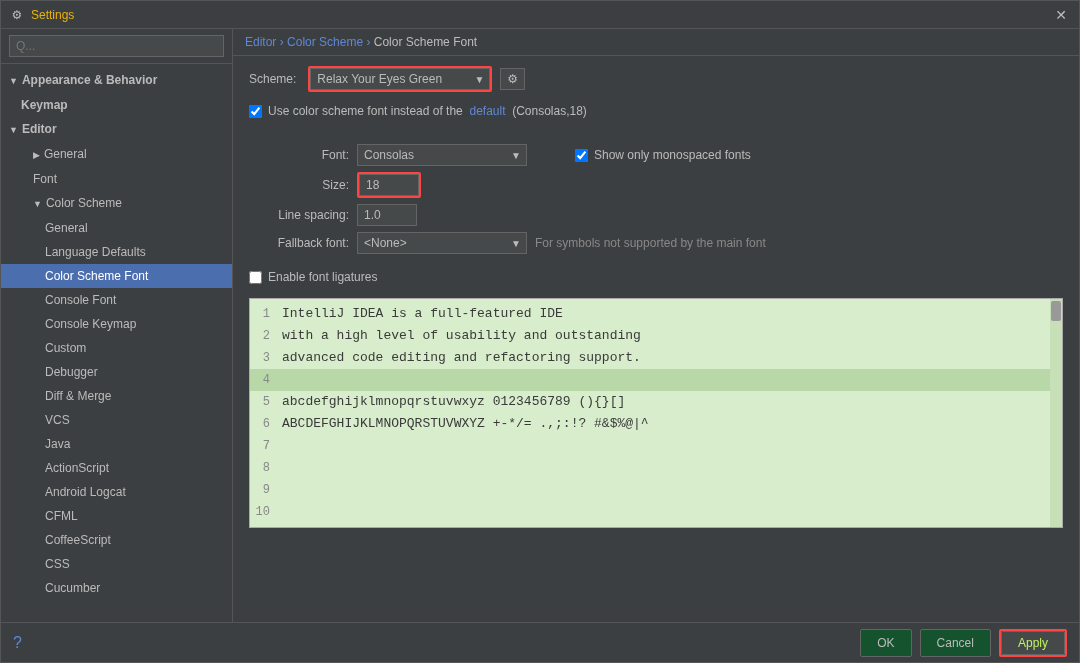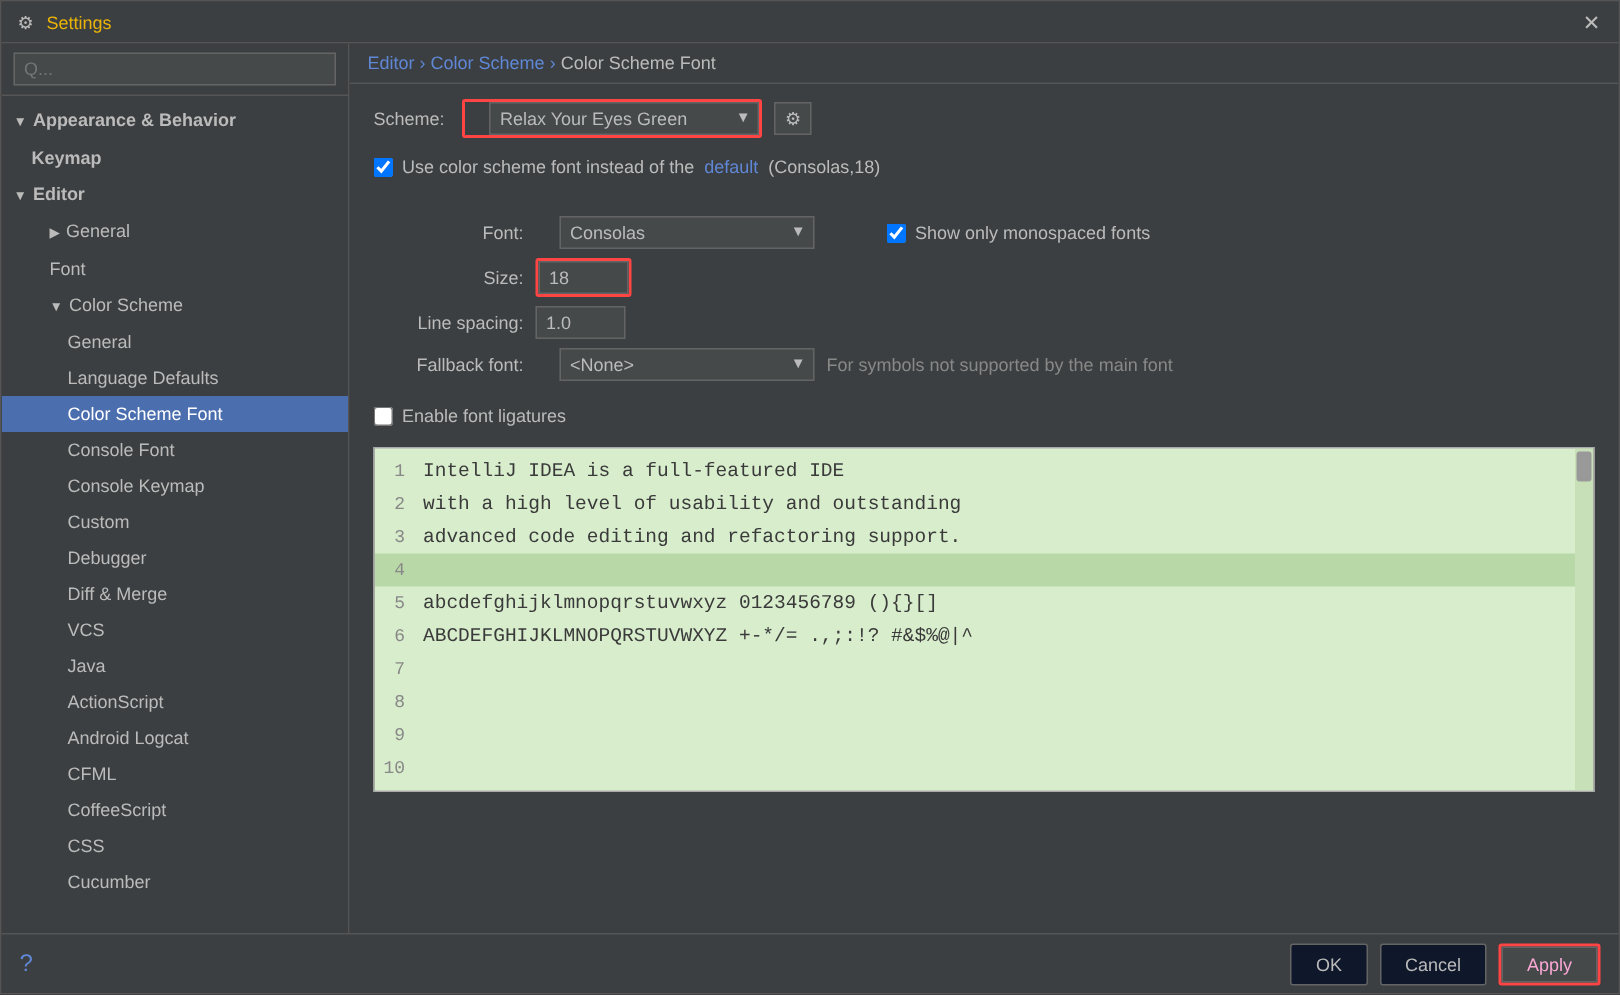--- a/index.html
+++ b/index.html
@@ -66,26 +66,26 @@
     .preview-content { font-family: 'Consolas', 'Courier New', monospace; font-size: 13px; color: #3a3a3a; padding: 4px 0; }
     .preview-line { display: flex; align-items: stretch; line-height: 22px; }
     .preview-line.highlighted { background: #b8d8a8; }
     .line-num { width: 28px; text-align: right; padding-right: 8px; color: #888; font-size: 12px; flex-shrink: 0; }
     .line-code { padding-left: 4px; white-space: pre; }
 
     
     .footer { height: 40px; background: #3c3f41; border-top: 1px solid #555; display: flex; align-items: center; justify-content: space-between; padding: 0 12px; }
     .footer-help { color: #5f87d5; cursor: pointer; font-size: 16px; }
     .footer-buttons { display: flex; gap: 8px; }
-    .btn { padding: 4px 16px; font-size: 12px; cursor: pointer; border: 1px solid #646464; background: #0f172a; color: #bbbbbb; border-radius: 2px; }
+    .btn { padding: 4px 16px; font-size: 12px; cursor: pointer; border: 1px solid #646464; background: #14532d; color: #bbbbbb; border-radius: 2px; }
     .btn-apply-wrapper { border: 2px solid #ff4444; border-radius: 2px; }
-    .btn-apply { padding: 4px 16px; font-size: 12px; cursor: pointer; border: 1px solid #646464; background: #45494a; color: #f9a8d4; border-radius: 1px; }
+    .btn-apply { padding: 4px 16px; font-size: 12px; cursor: pointer; border: 1px solid #646464; background: #45494a; color: #bef264; border-radius: 1px; }
 
     .select-arrow { position: absolute; right: 6px; top: 50%; transform: translateY(-50%); pointer-events: none; font-size: 10px; color: #bbbbbb; }
-    .select-wrapper { position: relative; display: inline-block; margin-left: 16px; }
+    .select-wrapper { position: relative; display: inline-block; }
   </style>
 </head>
 <body>
 
 <div class="window">
 
   <div class="title-bar">
     <div class="title-bar-icon">⚙</div>
     <div class="title-bar-title">Settings</div>
     <div class="title-bar-close">✕</div>

